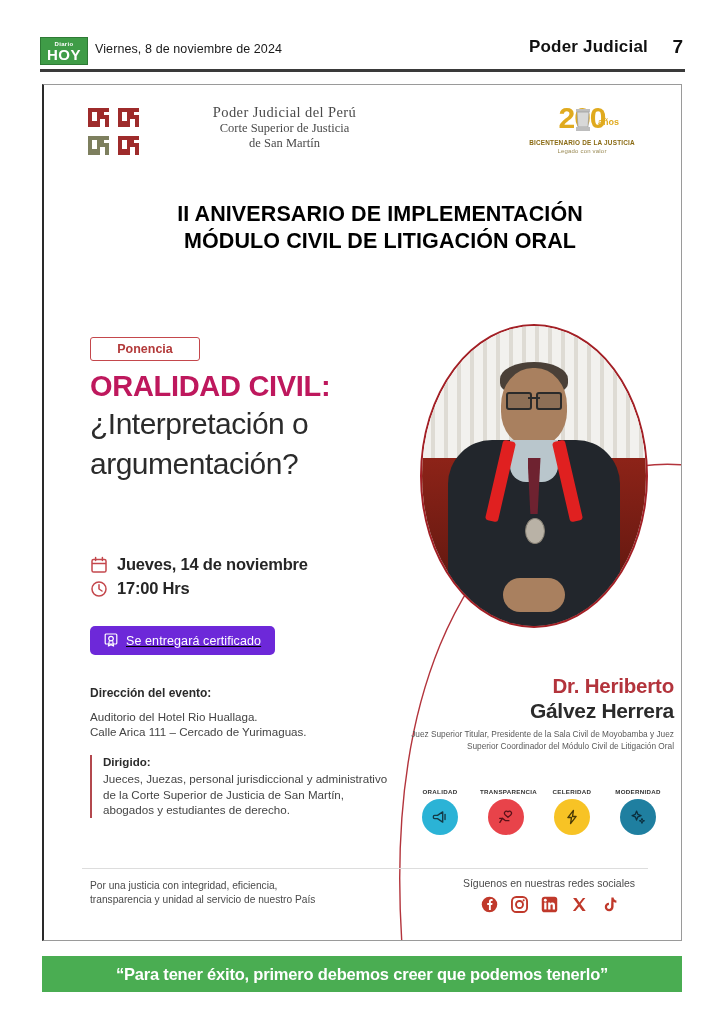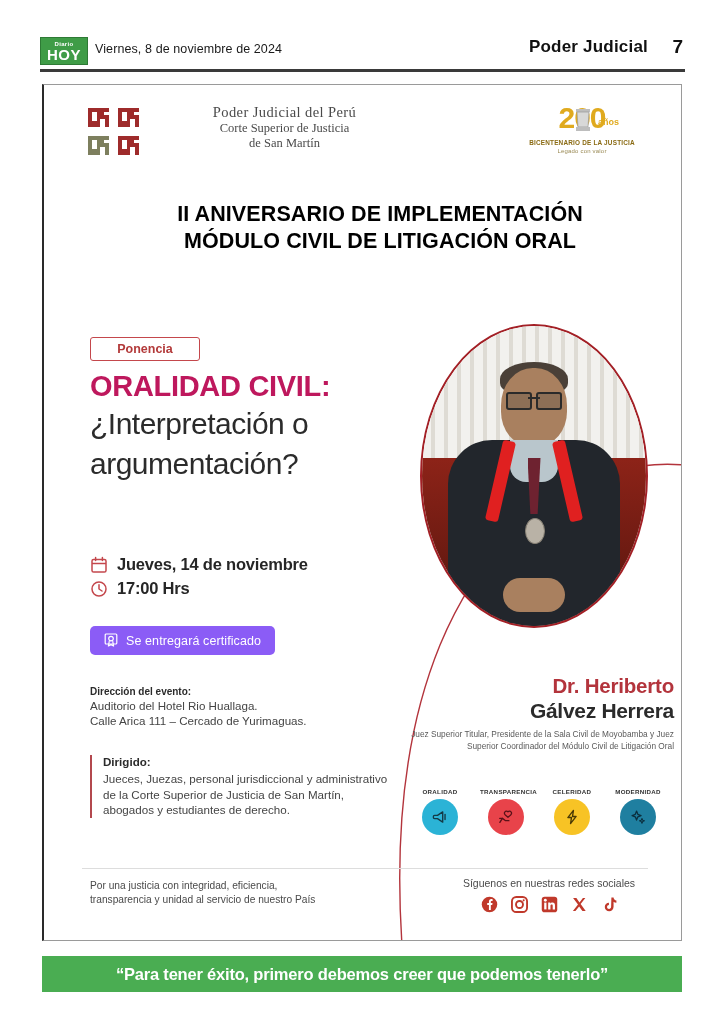--- a/index.html
+++ b/index.html
@@ -69,28 +69,28 @@
   .hl-dark{font-size:30px;font-weight:normal;color:#2b2b2b;line-height:40px;letter-spacing:-.5px;}
 
   
   .dt{position:absolute;left:46px;top:470px;width:330px;}
   .dt-row{display:flex;align-items:center;margin-bottom:5px;}
   .dt-ico{width:18px;height:18px;margin-right:9px;flex:none;}
   .dt-txt{font-size:16.5px;font-weight:bold;color:#262626;letter-spacing:-.2px;}
 
   
   .certbtn{position:absolute;left:46px;top:541px;height:29px;
-    background:#8b5cf6;border-radius:5px;display:flex;align-items:center;
-    padding:0 14px;}
+    background:#6d28d9;border-radius:5px;display:flex;align-items:center;
+    padding:0 14px;text-decoration:underline;}
   .certbtn .ci{width:14px;height:15px;margin-right:8px;flex:none;}
   .certbtn span{color:#fff;font-size:12.5px;font-weight:500;letter-spacing:.1px;}
 
   
   .addr{position:absolute;left:46px;top:601px;width:300px;}
-  .addr-h{font-size:10px;font-weight:bold;color:#2b2b2b;margin-bottom:1px;}
+  .addr-h{font-size:12px;font-weight:bold;color:#2b2b2b;margin-bottom:9px;}
   .addr-l{font-size:11.6px;color:#444;line-height:15px;}
 
   
   .dirig{position:absolute;left:46px;top:670px;width:300px;
     border-left:2.5px solid #b3484e;padding-left:11px;box-sizing:border-box;}
   .dirig-h{font-size:11.6px;font-weight:bold;color:#2b2b2b;margin-bottom:3px;}
   .dirig-b{font-size:11.6px;color:#444;line-height:15.5px;}
 
   
   .curve{position:absolute;left:300px;top:200px;width:340px;height:660px;pointer-events:none;}

